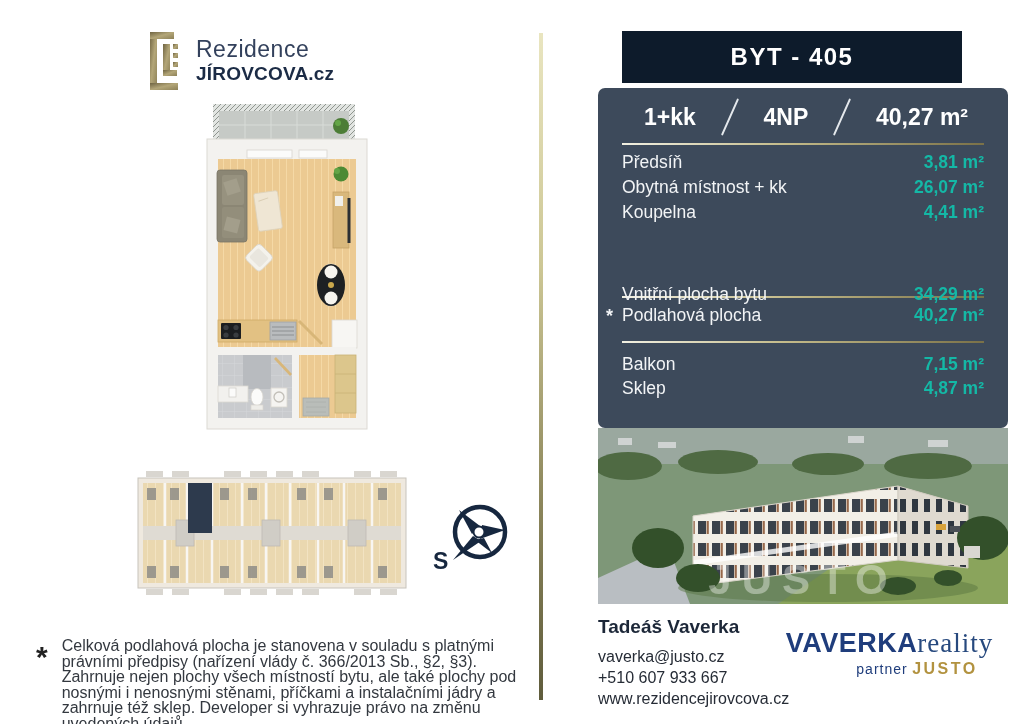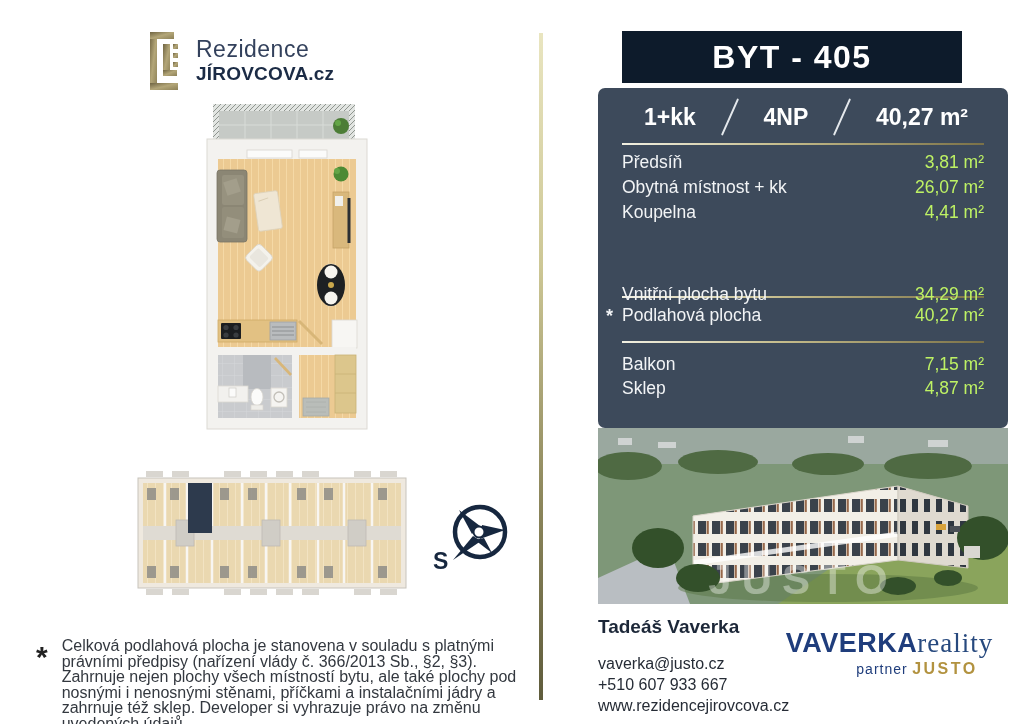--- a/index.html
+++ b/index.html
@@ -16,43 +16,43 @@
   .brand-line1{font-size:23px;font-weight:500;color:#33415c;letter-spacing:.5px;margin-top:8px;}
   .brand-line2{font-size:19px;font-weight:800;color:#1b2b45;letter-spacing:.2px;margin-top:3px;}
 
   
   .vline{left:539px;top:33px;width:4px;height:667px;
     background:linear-gradient(180deg,#e9e5c0 0%,#cdc795 35%,#8d875c 70%,#5f5c3c 100%);}
 
   
   .unit-header{left:622px;top:31px;width:340px;height:52px;background:#0d1b2b;
     display:flex;align-items:center;justify-content:center;}
-  .unit-header span{color:#ffffff;font-size:32px;font-weight:800;letter-spacing:1.5px;}
+  .unit-header span{color:#ffffff;font-size:24px;font-weight:800;letter-spacing:1.5px;}
 
   .panel{left:598px;top:88px;width:410px;height:340px;background:#3d4a5b;border-radius:7px;color:#f2f4f6;}
   .spec-row{position:absolute;top:6px;left:46px;right:40px;height:46px;
     display:flex;align-items:center;justify-content:space-between;}
   .spec-item{font-size:23px;font-weight:700;color:#fff;}
   .spec-slash{width:2px;height:40px;background:#e4e8ec;transform:rotate(24deg);border-radius:1px;}
   .goldline{position:absolute;left:24px;right:24px;height:2px;
     background:linear-gradient(90deg,#f2f0e2 0%,#c4bb8a 45%,#7a7148 100%);}
   .hr1{top:55px;} .hr2{top:208px;} .hr3{top:253px;}
   .rows{position:absolute;left:24px;right:24px;}
   .rooms{top:64px;} .totals{top:196px;} .extras{top:266px;}
   .prow{display:flex;justify-content:space-between;align-items:baseline;position:relative;}
   .rooms .prow{height:25px;} .totals .prow{height:21px;} .extras .prow{height:24px;}
   .plabel{font-size:17.5px;font-weight:400;color:#f2f4f6;}
-  .pvalue{font-size:17.5px;font-weight:400;color:#bef264;}
+  .pvalue{font-size:17.5px;font-weight:700;color:#14b8a6;}
   .row-ast{position:absolute;left:-16px;top:1px;font-size:18px;font-weight:700;color:#f2f4f6;}
 
   .photo{left:598px;top:428px;width:410px;height:176px;overflow:hidden;}
 
   
   .contact{left:598px;top:616px;width:270px;}
-  .contact-name{font-size:19px;font-weight:800;color:#1c2738;margin-bottom:15px;}
+  .contact-name{font-size:19px;font-weight:800;color:#1c2738;margin-bottom:8px;}
   .contact-line{font-size:16px;color:#262c36;line-height:21px;}
   .agency{left:782px;top:630px;width:215px;text-align:center;line-height:1;}
   .agency-row1{white-space:nowrap;}
   .agency-bold{font-size:27px;font-weight:800;color:#1f3d7c;letter-spacing:.5px;}
   .agency-light{font-size:27px;font-weight:300;color:#27497e;letter-spacing:1px;font-family:Liberation Serif, serif;}
   .agency-row2{margin-top:4px;padding-left:55px;white-space:nowrap;}
   .agency-partner{font-size:14px;color:#1f3d7c;letter-spacing:1px;}
   .agency-justo{font-size:16px;font-weight:700;color:#b2923f;letter-spacing:2.5px;}
 
   

